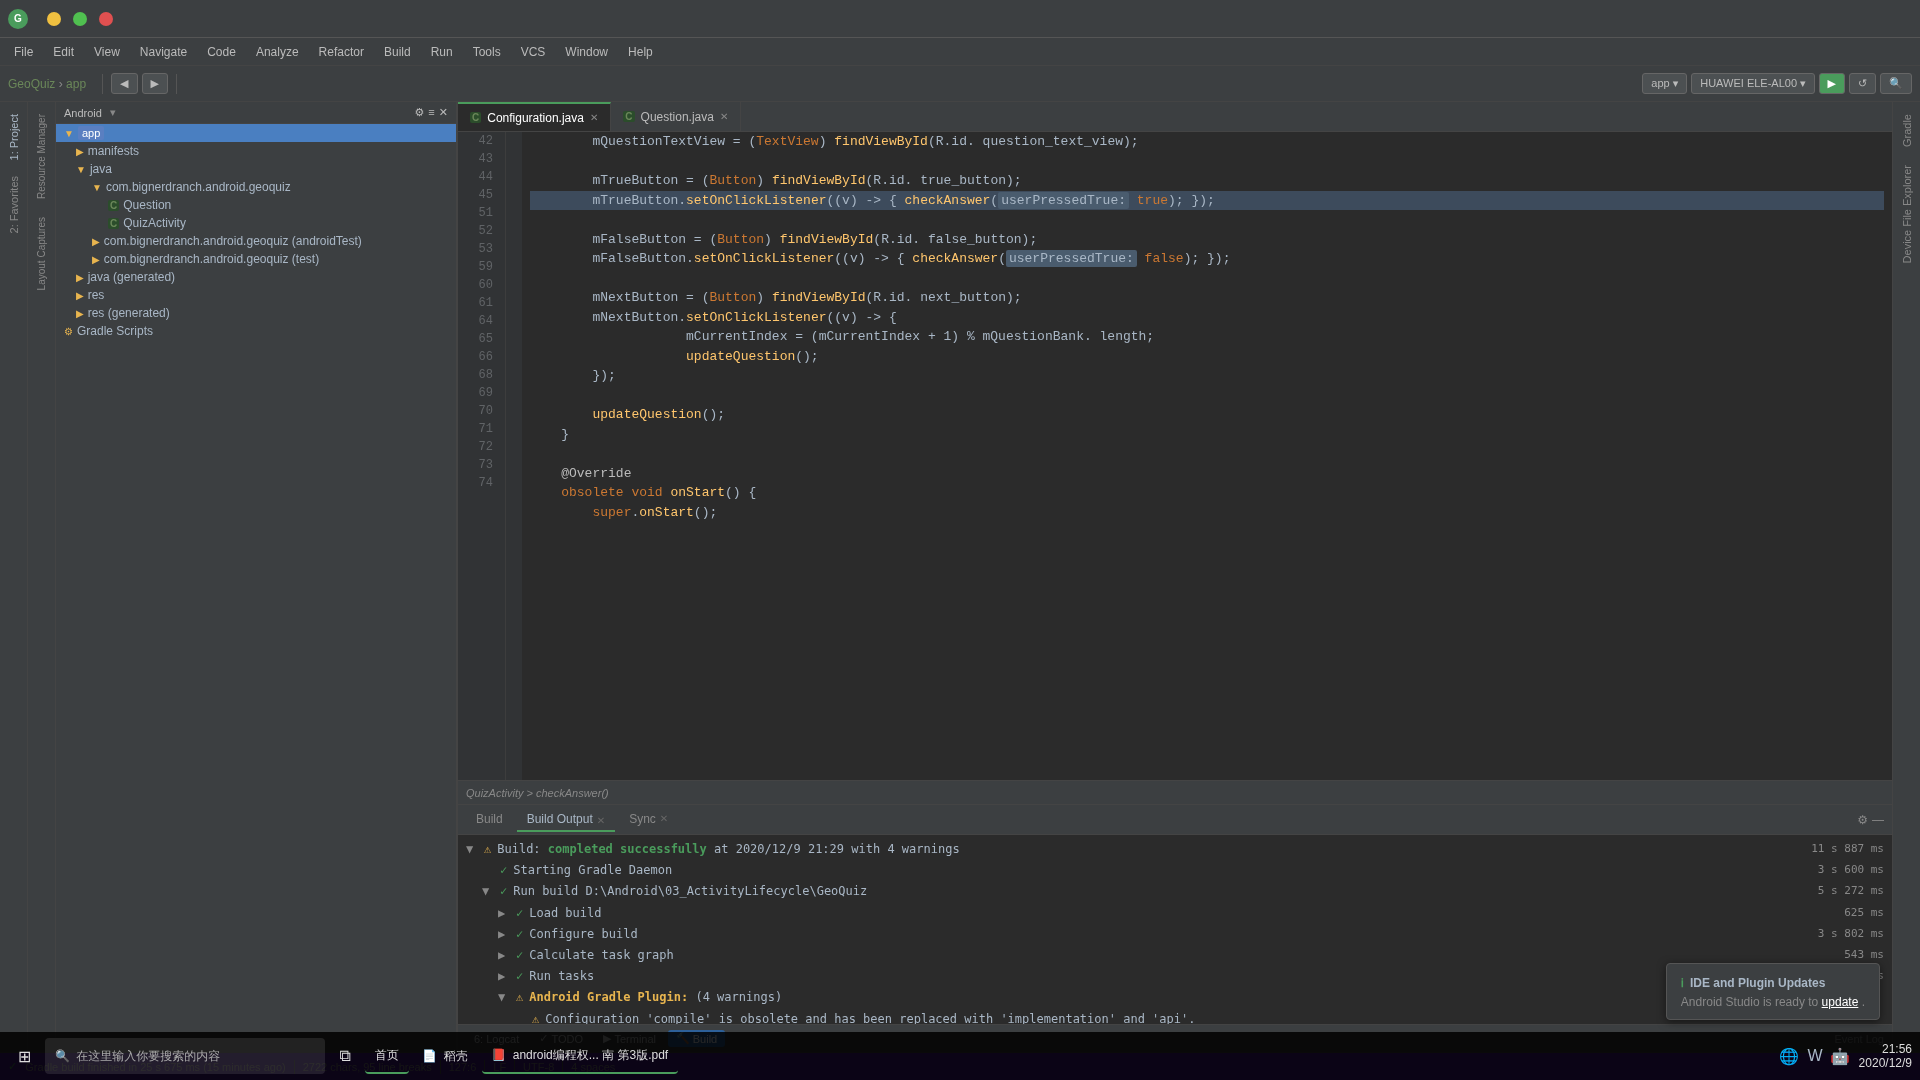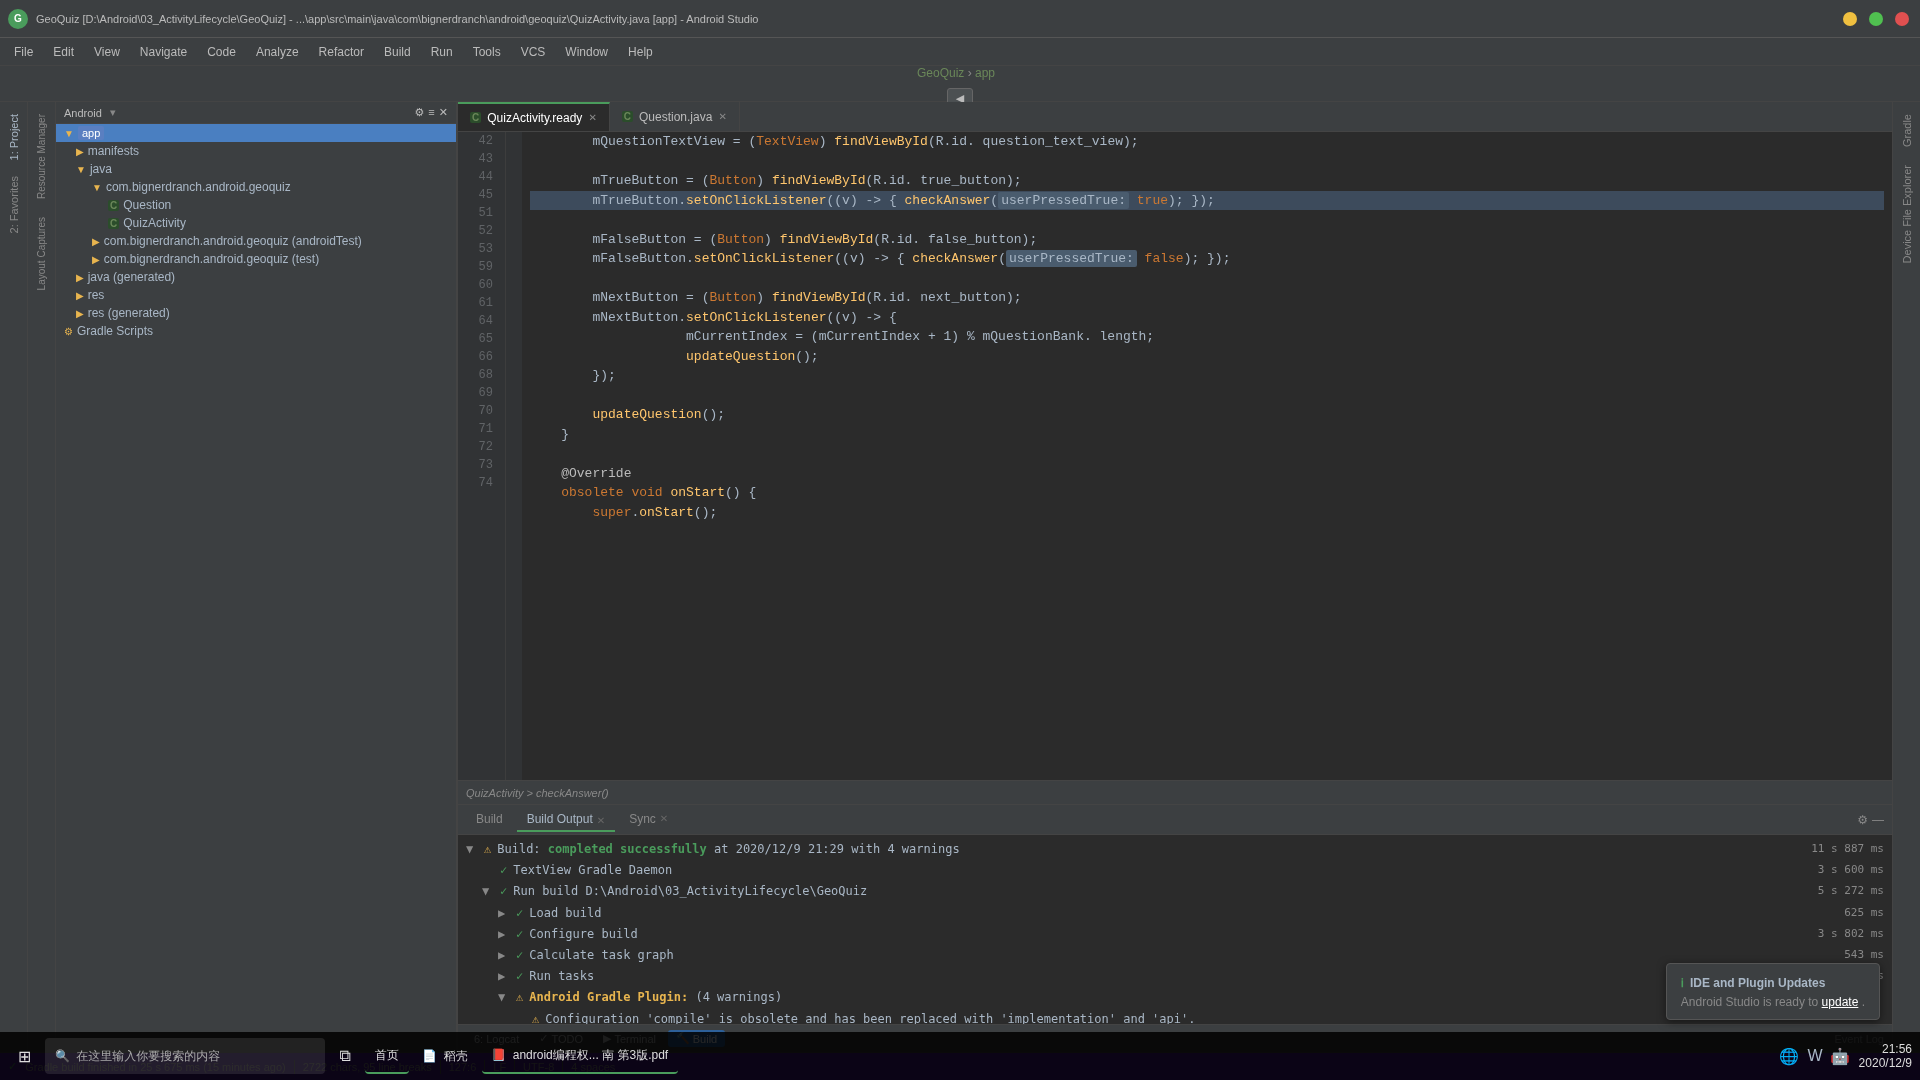--- a/index.html
+++ b/index.html
@@ -48,21 +48,20 @@
 
     
     #toolbar {
       background: #3c3f41;
       height: 36px;
       display: flex;
       align-items: center;
       padding: 0 8px;
       border-bottom: 1px solid #444;
       gap: 4px;
-      flex-direction: column;
     }
     .breadcrumb { color: #a9b7c6; font-size: 12px; margin-right: 8px; }
     .breadcrumb span { color: #6a8759; }
     .toolbar-sep { width: 1px; height: 20px; background: #555; margin: 0 4px; }
     .toolbar-btn {
       padding: 3px 8px;
       background: #4c5052;
       border: 1px solid #666;
       border-radius: 3px;
       color: #bbb;
@@ -399,21 +398,20 @@
       overflow: hidden;
     }
   </style>
 </head>
 <body>
 
 <div class="outer-wrap">
 
   <div id="title-bar">
     <div class="app-icon">G</div>
-    <span style="font-size:11px; color:#bbb; flex:1; overflow:hidden; white-space:nowrap; text-overflow:ellipsis;">GeoQuiz [D:\Android\03_ActivityLifecycle\GeoQuiz] - ...\app\src\main\java\com\bignerdranch\android\geoquiz\QuizActivity.java [app] - Android Studio</span>
     <div style="display:flex; gap:6px; margin-left:8px;">
       <div class="title-btn minimize"></div>
       <div class="title-btn maximize"></div>
       <div class="title-btn close"></div>
     </div>
   </div>
 
   <div class="app-window">
 
     <div id="menu-bar">
@@ -531,21 +529,21 @@
         </div>
       </div>
 
       <div style="flex:1; display:flex; flex-direction:column; overflow:hidden;">
 
         <div id="editor-area" style="flex:1; display:flex; flex-direction:column; overflow:hidden;">
 
           <div id="tab-bar">
             <div class="tab active">
               <span class="c-icon">C</span>
-              <span>QuizActivity.ready</span>
+              <span>Configuration.java</span>
               <span class="tab-close">✕</span>
             </div>
             <div class="tab">
               <span class="c-icon">C</span>
               <span>Question.java</span>
               <span class="tab-close">✕</span>
             </div>
           </div>
 
           <div id="code-editor">
@@ -633,21 +631,21 @@
                 <span class="build-text">Build: </span>
                 <span class="build-success"> completed successfully </span>
                 <span class="build-text"> at 2020/12/9 21:29  with 4 warnings</span>
               </span>
               <span class="build-time">11 s 887 ms</span>
             </div>
 
             <div class="build-line indent-b1">
               <span class="expand">&nbsp;</span>
               <span class="success-icon">✓</span>
-              <span class="build-text">TextView Gradle Daemon</span>
+              <span class="build-text">Starting Gradle Daemon</span>
               <span class="build-time">3 s 600 ms</span>
             </div>
 
             <div class="build-line indent-b1">
               <span class="expand">▼</span>
               <span class="success-icon">✓</span>
               <span class="build-text">Run build D:\Android\03_ActivityLifecycle\GeoQuiz</span>
               <span class="build-time">5 s 272 ms</span>
             </div>
 

